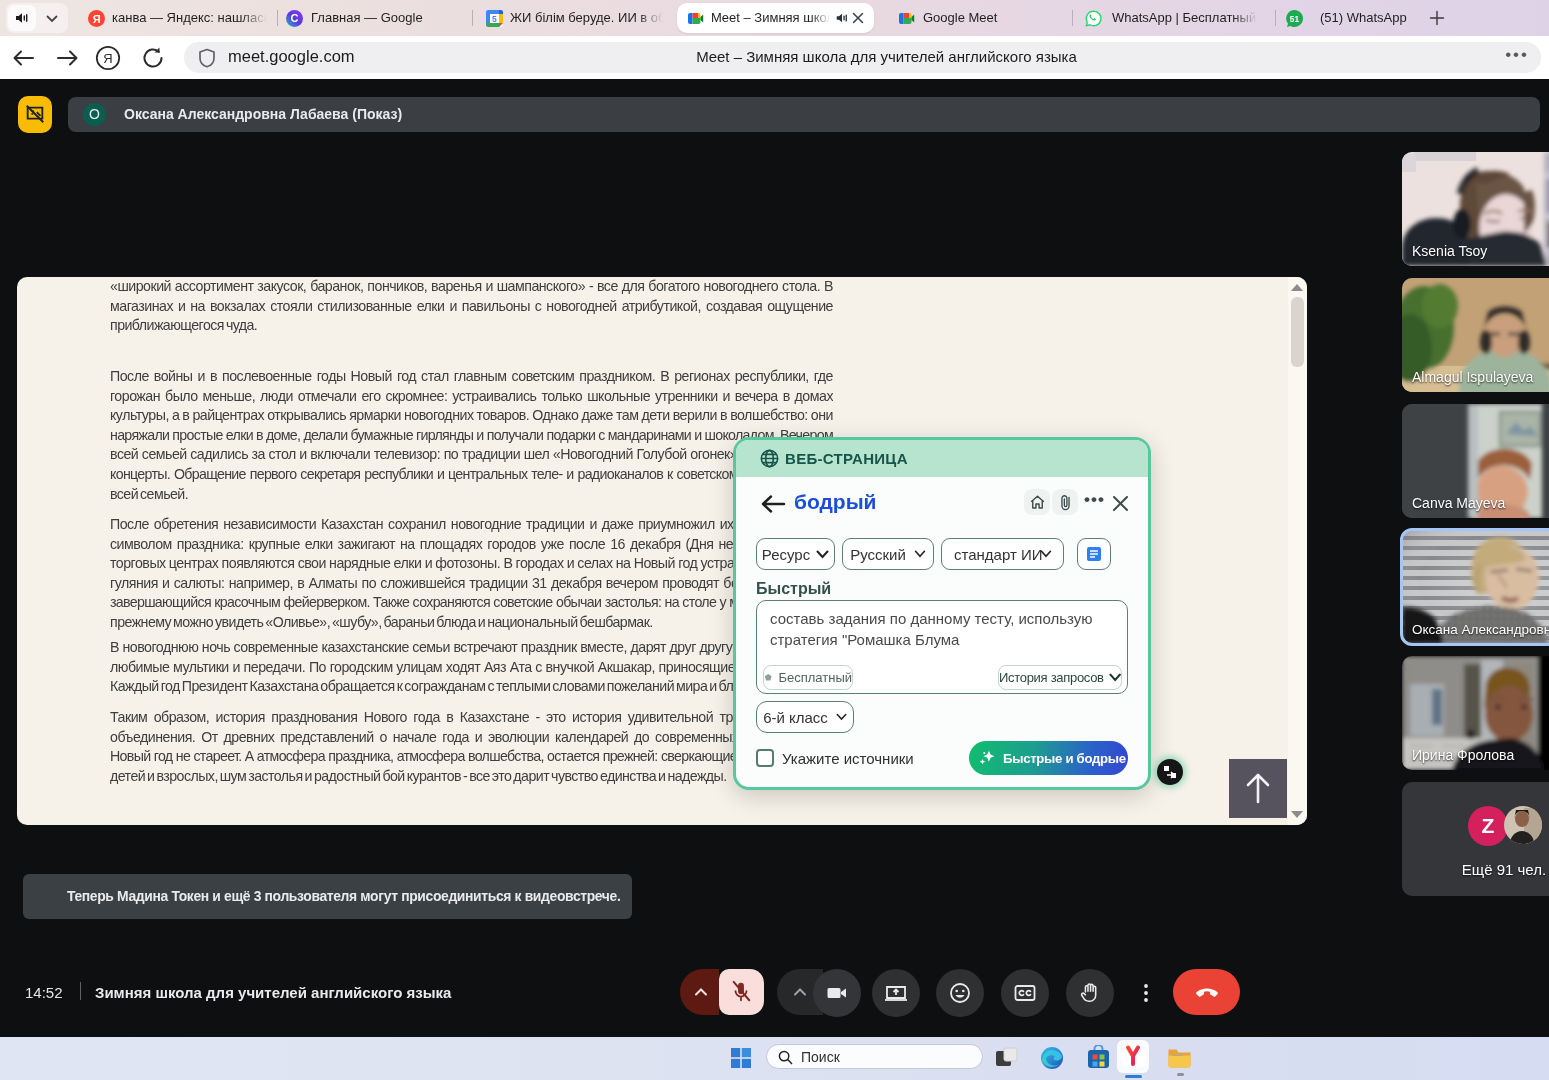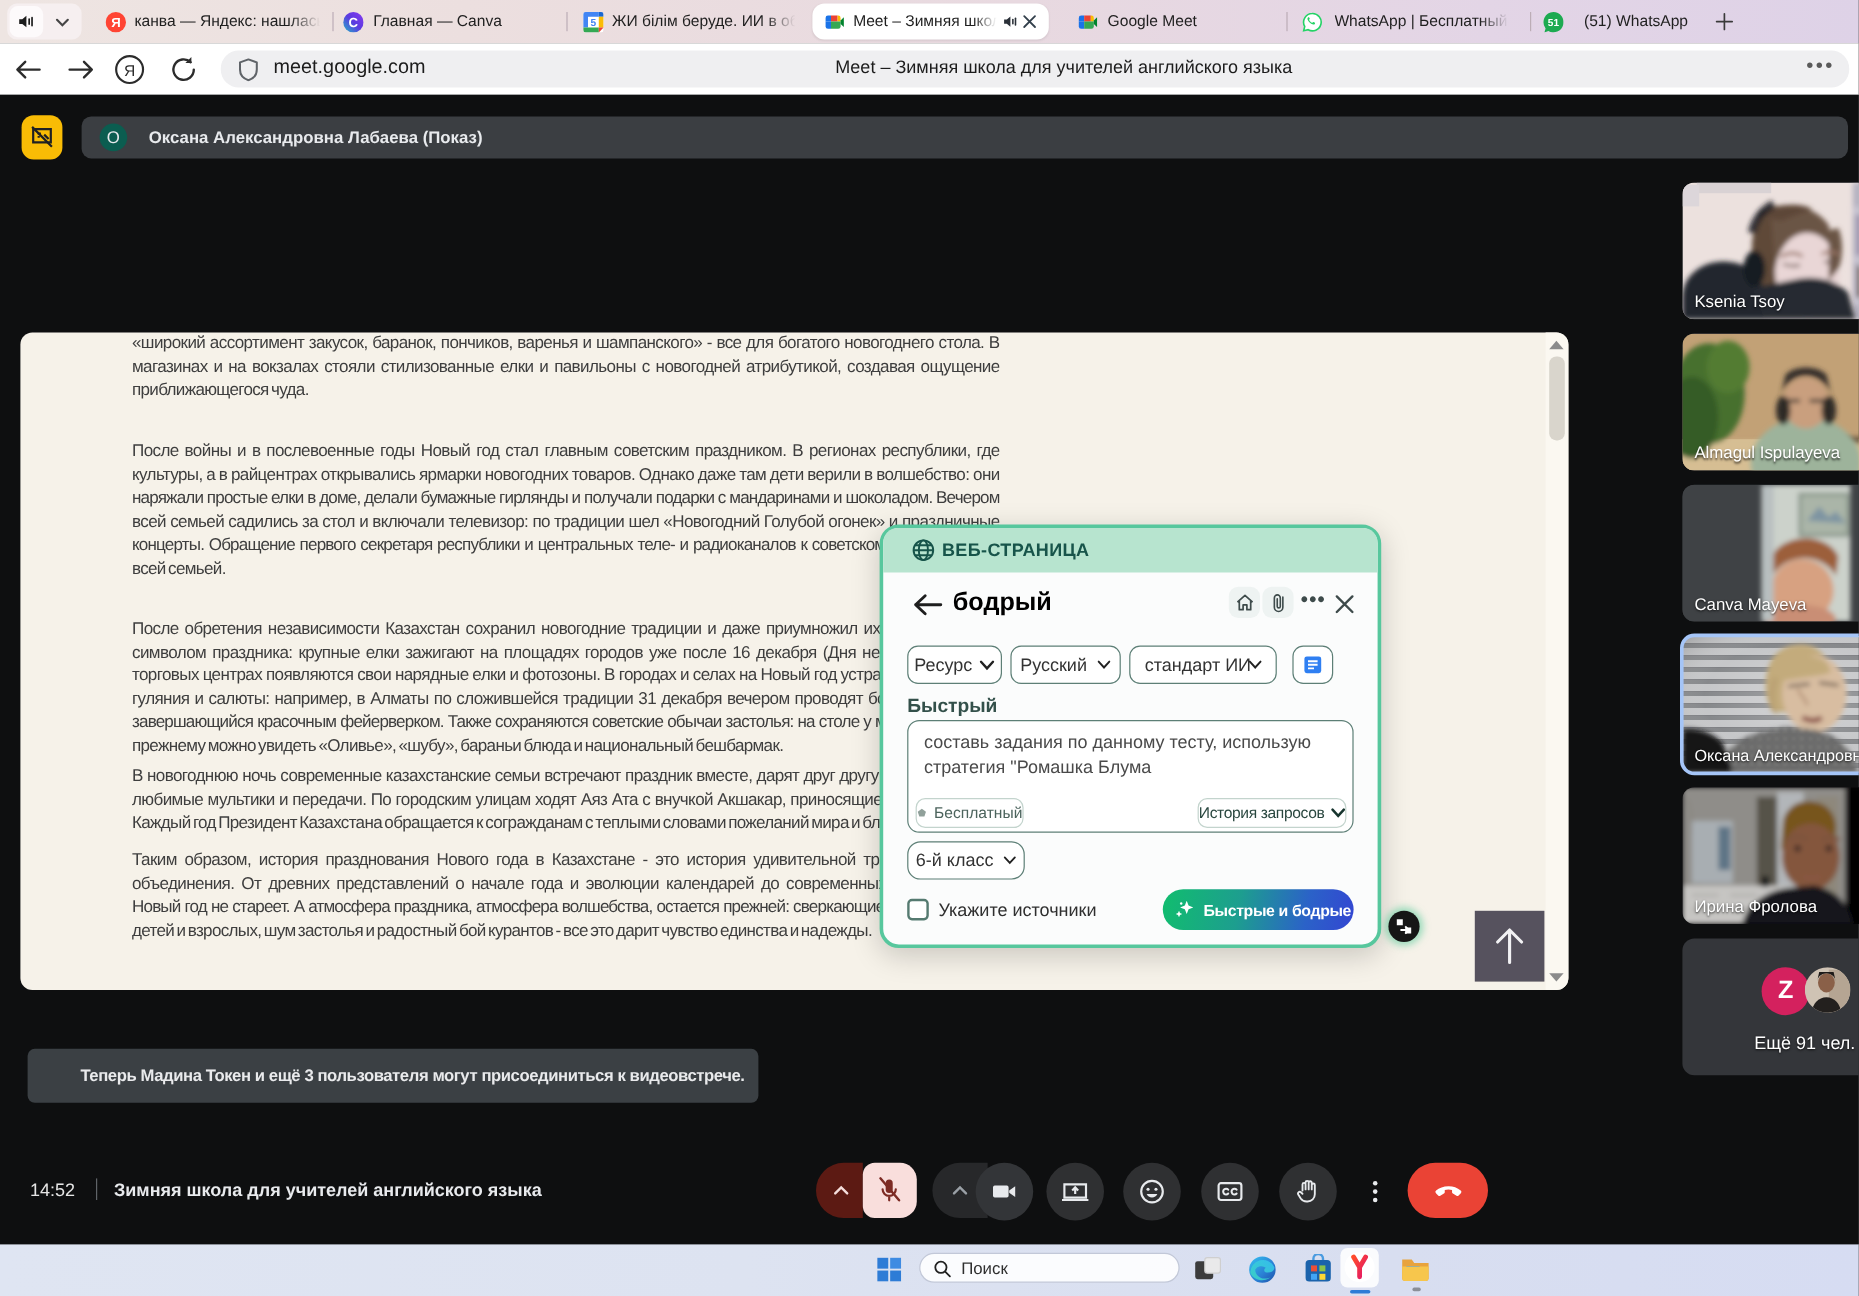--- a/index.html
+++ b/index.html
@@ -67,21 +67,21 @@
       <defs>
           <linearGradient id="cnv" x1="0" y1="1" x2="1" y2="0">
         <stop offset="0" stop-color="#23b6c7"></stop>
             <stop offset=".5" stop-color="#5a3ae0"></stop>
             <stop offset="1" stop-color="#8a3af0"></stop>
       </linearGradient>
         </defs>
       <circle cx="8.5" cy="8.5" r="8.5" fill="url(#cnv)"></circle>
       <text x="8.5" y="12.4" font-size="11" font-weight="bold" fill="#fff" text-anchor="middle" font-family="Liberation Sans">C</text>
     </svg>
-    <div class="tabtxt abs" style="left:311px;top:10px;width:116px;-webkit-mask-image:none">Главная — Canva</div>
+    <div class="tabtxt abs" style="left:311px;top:10px;width:116px;-webkit-mask-image:none">Главная — Google</div>
     <div class="sep" style="left:472px"></div>
 
     <svg width="17" height="17" viewBox="0 0 17 17" style="position:absolute;left:486px;top:10px">
       <rect x="0" y="0" width="17" height="17" rx="2" fill="#fff"></rect>
       <path d="M0 2a2 2 0 0 1 2-2h11v4H4v9H0z" fill="#4285f4"></path>
       <path d="M13 0h2a2 2 0 0 1 2 2v2h-4z" fill="#1967d2"></path>
       <path d="M13 4h4v9h-4z" fill="#fbbc04"></path>
       <path d="M4 13h9v4H2a2 2 0 0 1-2-2v-2z" fill="#34a853"></path>
       <path d="M13 13h4l-4 4z" fill="#ea4335"></path>
       <text x="8.4" y="11.6" font-size="8.5" font-weight="bold" fill="#4285f4" text-anchor="middle" font-family="Liberation Sans">5</text>
@@ -173,20 +173,21 @@
     </div>
 
     <div id="doc">
       <div class="para" style="top:0px">
         <div class="jl">«широкий ассортимент закусок, баранок, пончиков, варенья и шампанского» - все для богатого новогоднего стола. В</div>
         <div class="jl">магазинах и на вокзалах стояли стилизованные елки и павильоны с новогодней атрибутикой, создавая ощущение</div>
         <div class="ll">приближающегося чуда.</div>
       </div>
       <div class="para" style="top:90px">
         <div class="jl">После войны и в послевоенные годы Новый год стал главным советским праздником. В регионах республики, где</div>
+        <div class="jl">горожан было меньше, люди отмечали его скромнее: устраивались только школьные утренники и вечера в домах</div>
         <div class="jl">культуры, а в райцентрах открывались ярмарки новогодних товаров. Однако даже там дети верили в волшебство: они</div>
         <div class="jl t">наряжали простые елки в доме, делали бумажные гирлянды и получали подарки с мандаринами и шоколадом. Вечером</div>
         <div class="jl">всей семьей садились за стол и включали телевизор: по традиции шел «Новогодний Голубой огонек» и праздничные</div>
         <div class="jl t">концерты. Обращение первого секретаря республики и центральных теле- и радиоканалов к советскому народу ждали</div>
         <div class="ll">всей семьей.</div>
       </div>
       <div class="para" style="top:238px">
         <div class="jl">После обретения независимости Казахстан сохранил новогодние традиции и даже приумножил их. Елка осталась</div>
         <div class="jl">символом праздника: крупные елки зажигают на площадях городов уже после 16 декабря (Дня независимости). В</div>
         <div class="jl">торговых центрах появляются свои нарядные елки и фотозоны. В городах и селах на Новый год устраиваются давние</div>
@@ -227,21 +228,21 @@
         <svg width="19" height="19" viewBox="0 0 20 20" style="position:absolute;left:24px;top:9px">
           <circle cx="10" cy="10" r="8.6" stroke="#17544a" stroke-width="1.7" fill="none"></circle>
           <ellipse cx="10" cy="10" rx="4" ry="8.6" stroke="#17544a" stroke-width="1.7" fill="none"></ellipse>
           <path d="M1.6 10h16.8M2.7 5.6h14.6M2.7 14.4h14.6" stroke="#17544a" stroke-width="1.7"></path>
         </svg>
         <div class="abs" style="left:49px;top:10px;font-size:15px;font-weight:bold;color:#17544a;letter-spacing:.3px">ВЕБ-СТРАНИЦА</div>
       </div>
       <svg width="26" height="22" viewBox="0 0 26 22" style="position:absolute;left:24px;top:53px">
         <path d="M24 11H3M11 3.5 3 11l8 7.5" stroke="#1e1e1e" stroke-width="2.4" fill="none" stroke-linecap="round" stroke-linejoin="round"></path>
       </svg>
-      <div class="abs" style="left:58px;top:50px;font-size:21px;font-weight:bold;color:#000000">бодрый</div>
+      <div class="abs" style="left:58px;top:50px;font-size:21px;font-weight:bold;color:#1d4ed8">бодрый</div>
       <div class="abs" style="left:288px;top:49px;width:26px;height:26px;background:#eef3f2;border-radius:8px"></div>
       <svg width="19" height="19" viewBox="0 0 24 24" style="position:absolute;left:292px;top:53px">
         <path d="M4 11 12 4l8 7M6 10v9h4v-5h4v5h4v-9" stroke="#3e4b4b" stroke-width="1.8" fill="none" stroke-linejoin="round"></path>
       </svg>
       <div class="abs" style="left:316px;top:49px;width:26px;height:26px;background:#eef3f2;border-radius:8px"></div>
       <svg width="17" height="19" viewBox="0 0 24 26" style="position:absolute;left:321px;top:53px">
         <path d="M17 6v12a5 5 0 0 1-10 0V7a3.5 3.5 0 0 1 7 0v10a1.8 1.8 0 0 1-3.6 0V8" stroke="#3e4b4b" stroke-width="1.9" fill="none" stroke-linecap="round"></path>
       </svg>
       <div class="abs" style="left:348px;top:50px;font-size:17px;font-weight:bold;color:#3e4b4b;letter-spacing:1px">•••</div>
       <svg width="17" height="17" viewBox="0 0 17 17" style="position:absolute;left:376px;top:55px">

